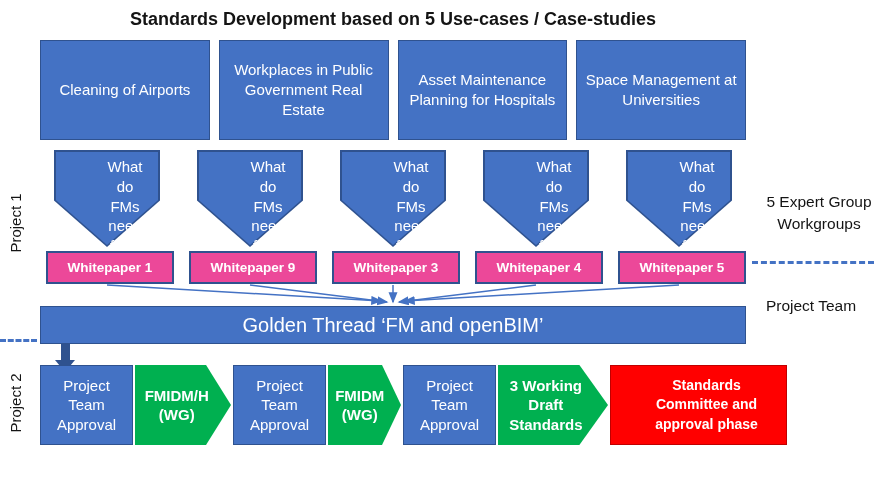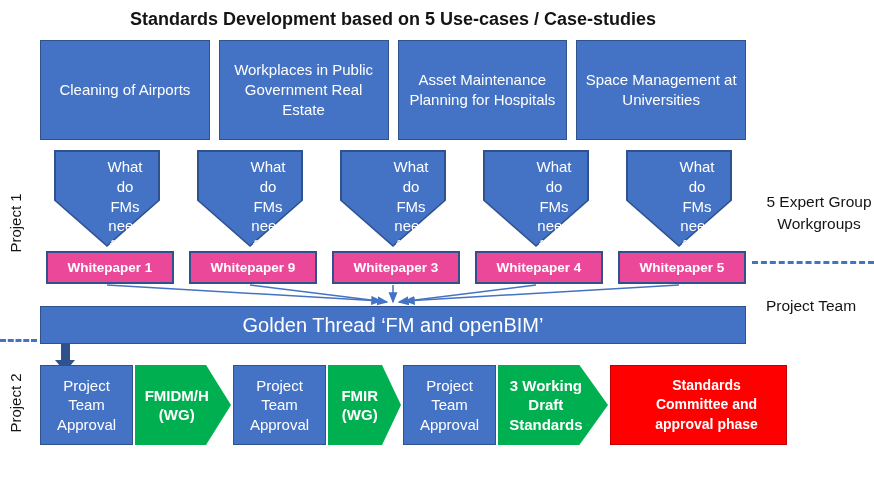--- a/index.html
+++ b/index.html
@@ -167,21 +167,21 @@
 
   <div class="process-row">
     <div class="proc-blue w93">Project Team Approval</div>
     <div class="garrow w96">
       <div class="g-fill"></div>
       <div class="g-text">FMIDM/H (WG)</div>
     </div>
     <div class="proc-blue w93">Project Team Approval</div>
     <div class="garrow w73">
       <div class="g-fill"></div>
-      <div class="g-text">FMIR (WG)</div>
+      <div class="g-text">FMIDM (WG)</div>
     </div>
     <div class="proc-blue w93">Project Team Approval</div>
     <div class="garrow w110">
       <div class="g-fill"></div>
       <div class="g-text">3 Working Draft Standards</div>
     </div>
     <div class="proc-red w177">Standards Committee and approval phase</div>
   </div>
 
 </div>

